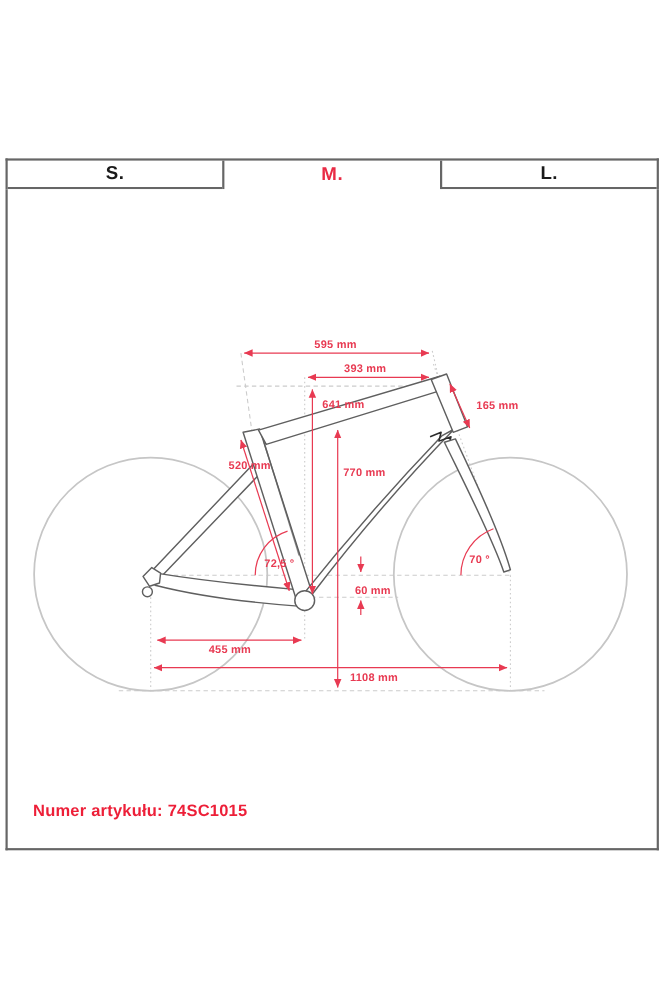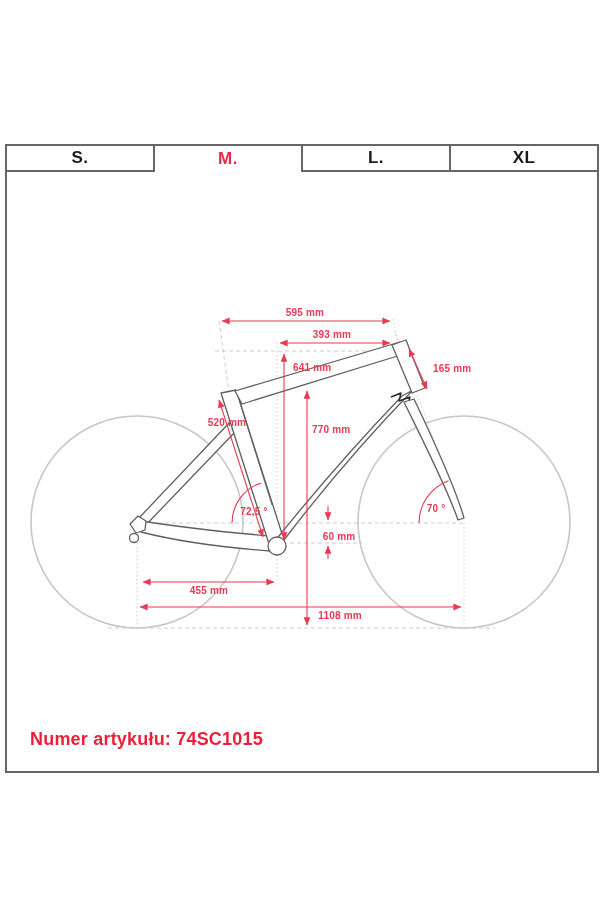--- a/index.html
+++ b/index.html
@@ -35,21 +35,21 @@
   
   .panel{
     position:absolute;left:5px;top:172px;width:594px;height:601px;box-sizing:border-box;
     border-left:2px solid var(--border-grey);
     border-right:2px solid var(--border-grey);
     border-bottom:2px solid var(--border-grey);
     background:#fff;
   }
   .article-number{
     position:absolute;left:30px;top:729px;
-    font-size:18px;font-weight:bold;color:var(--footer-red);letter-spacing:.2px;
+    font-size:15px;font-weight:bold;color:var(--footer-red);letter-spacing:.2px;
   }
   
   svg.diagram{position:absolute;left:0;top:0;pointer-events:none;}
   .guide{stroke:var(--guide-grey);stroke-width:1;fill:none;stroke-dasharray:4 3;}
   .guide-dot{stroke:var(--guide-grey);stroke-width:1;fill:none;stroke-dasharray:1.5 2.5;}
   .wheel{stroke:var(--wheel-grey);stroke-width:1.6;fill:none;}
   .frame{stroke:var(--frame-grey);stroke-width:1.3;fill:#fff;stroke-linejoin:round;}
   .frame-line{stroke:var(--frame-grey);stroke-width:1.3;fill:none;}
   .frame-dark{stroke:#2b2b2b;stroke-width:1.4;fill:none;stroke-linejoin:round;}
   .dim{stroke:var(--dimension-red);stroke-width:1.1;fill:none;}
@@ -59,21 +59,20 @@
     fill:var(--dimension-red);letter-spacing:.2px;
   }
 </style>
 </head>
 <body>
 
 <div class="tab-bar">
   <div class="tab">S.</div>
   <div class="tab active">M.</div>
   <div class="tab">L.</div>
-  <div class="tab">XL</div>
 </div>
 
 <div class="panel"></div>
 
 <svg class="diagram" width="606" height="900" viewBox="0 0 606 900">
   <defs>
     <marker id="arr" viewBox="0 0 8 8" refX="7.4" refY="4" markerWidth="7.5" markerHeight="7.5" orient="auto-start-reverse">
       <path class="dim-arrow" d="M0,0.7 L7.6,4 L0,7.3 Z"></path>
     </marker>
   </defs>

